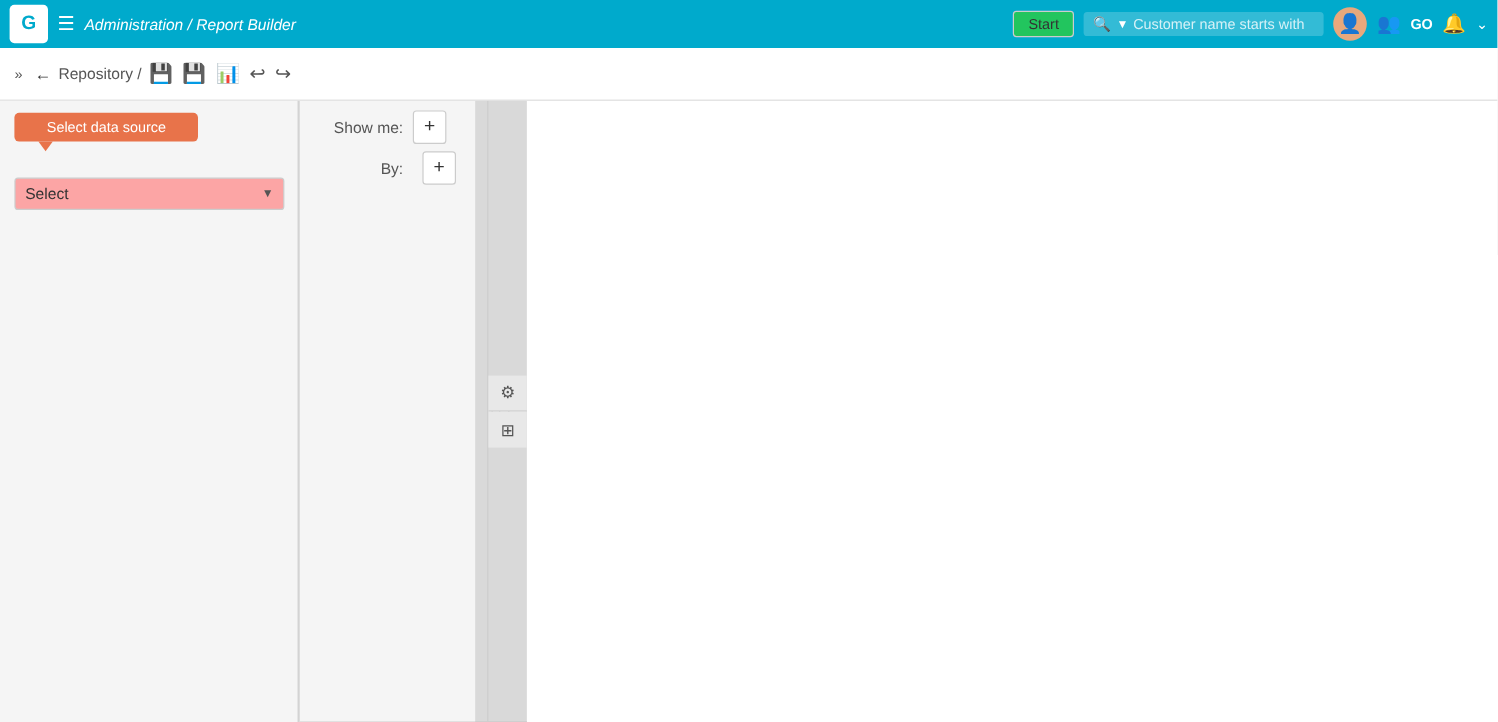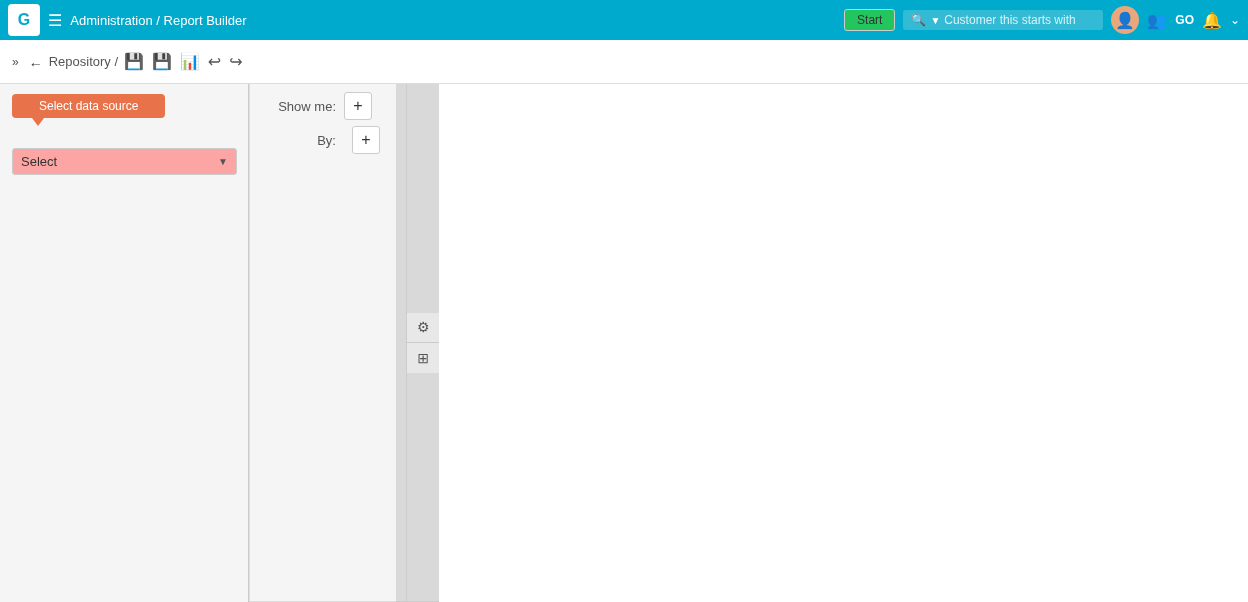--- a/index.html
+++ b/index.html
@@ -20,21 +20,21 @@
       background: white;
       border-radius: 4px;
       display: flex; align-items: center; justify-content: center;
       font-weight: bold; color: #00aacc; font-size: 16px;
       flex-shrink: 0;
     }
     .top-bar-menu-icon {
       font-size: 16px; cursor: pointer; color: white; flex-shrink: 0;
     }
     .top-bar-breadcrumb {
-      font-size: 13px; color: white; flex: 1;
+      font-size: 13px; color: white; flex: 1; font-style: italic;
     }
     .top-bar-start-btn {
       background: #22c55e;
       color: #333;
       border: 1px solid #ccc;
       padding: 3px 12px;
       border-radius: 3px;
       cursor: pointer;
       font-size: 12px;
     }
@@ -239,21 +239,21 @@
 <div class="top-bar">
   <div class="top-bar-logo">
     <span>G</span>
   </div>
   <span class="top-bar-menu-icon">☰</span>
   <span class="top-bar-breadcrumb">Administration / Report Builder</span>
   <button class="top-bar-start-btn">Start</button>
   <div class="top-bar-search">
     <span>🔍</span>
     <span style="font-size:10px;">▼</span>
-    <span style="color:rgba(255,255,255,0.8);">Customer this starts with</span>
+    <span style="color:rgba(255,255,255,0.8);">Customer name starts with</span>
   </div>
   <div class="top-bar-right-icons">
     <div class="top-bar-avatar">👤</div>
     <span class="top-bar-icon">👥</span>
     <span class="top-bar-icon" style="font-size:12px;font-weight:bold;">GO</span>
     <span class="top-bar-icon">🔔</span>
     <span class="top-bar-icon" style="font-size:12px;">⌄</span>
   </div>
 </div>
 

